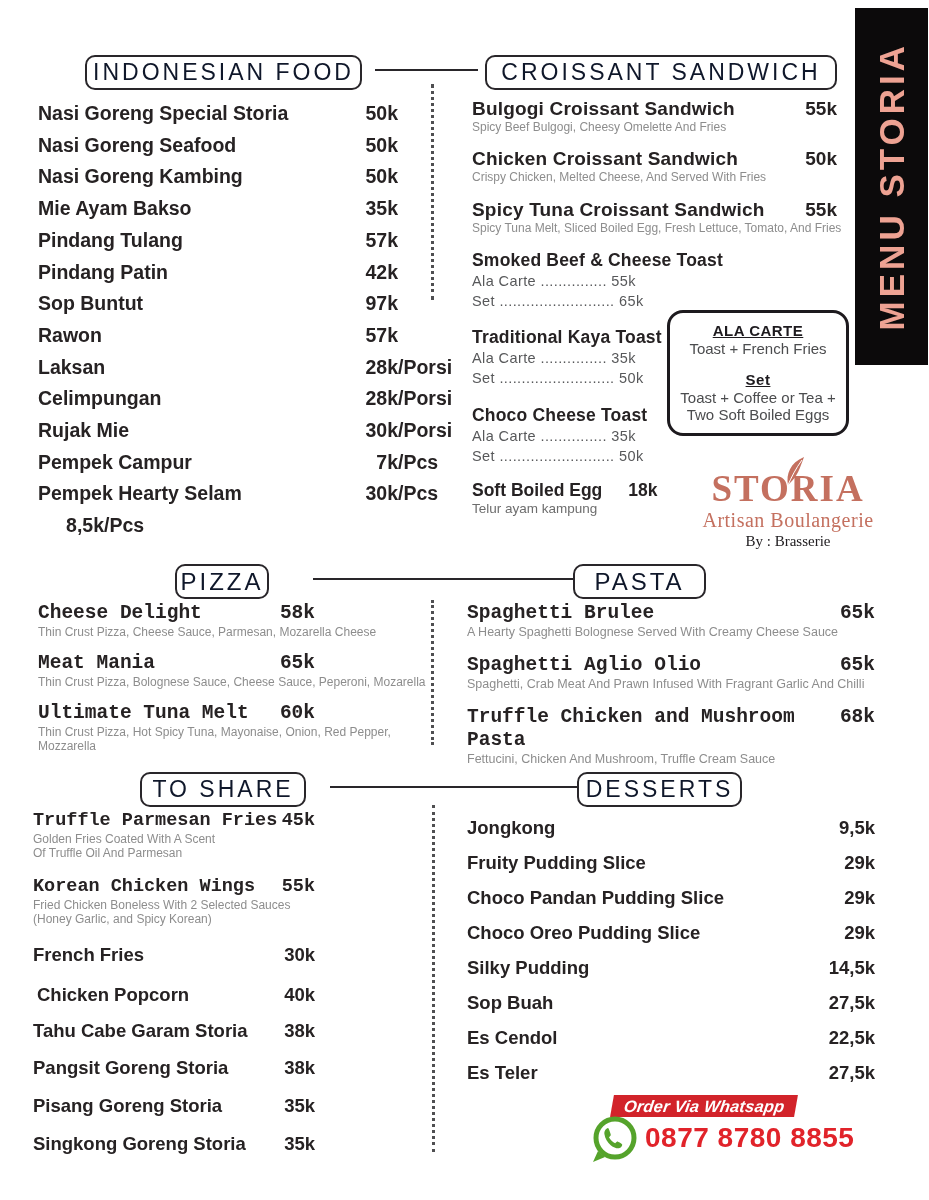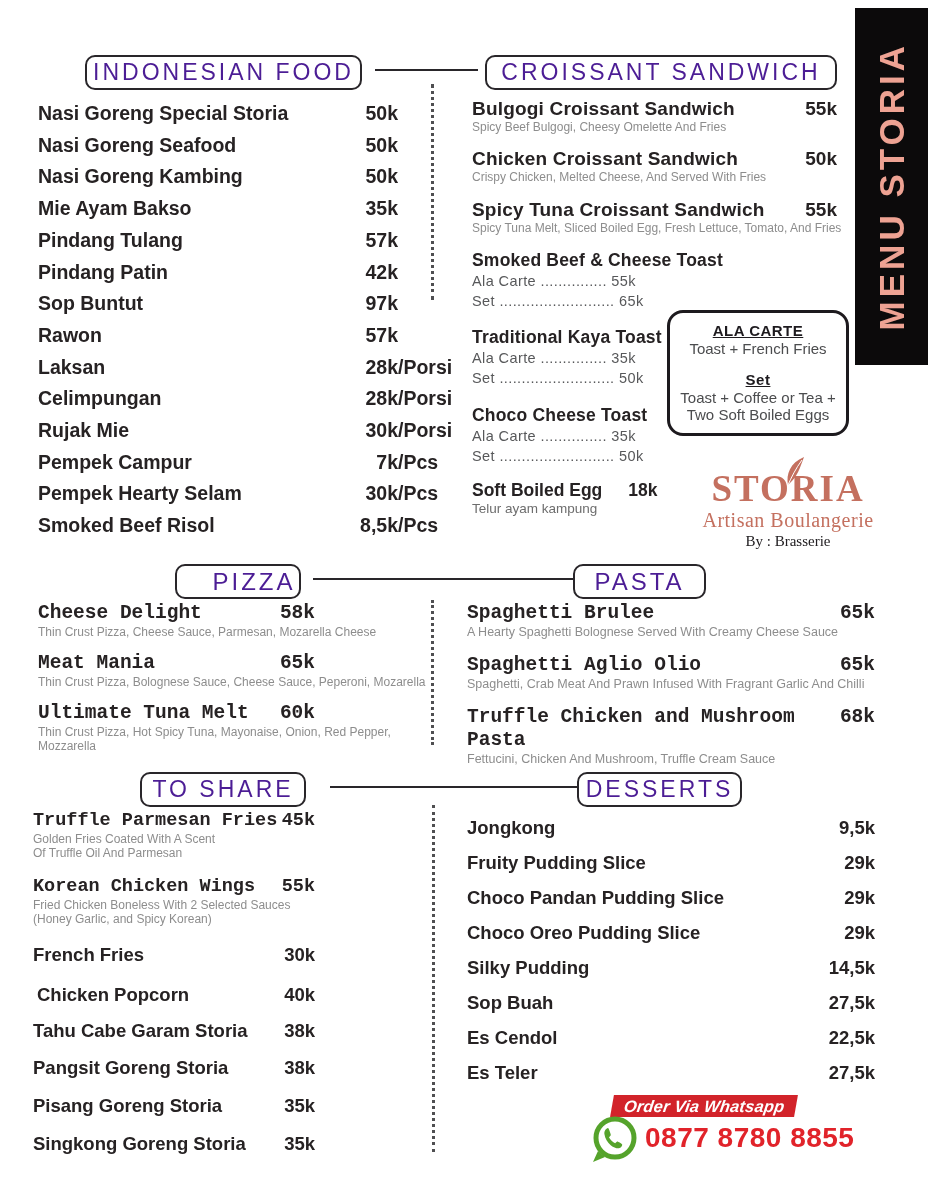--- a/index.html
+++ b/index.html
@@ -2,21 +2,21 @@
 <html><head>
 <meta charset="utf-8">
 <style>
   html,body{margin:0;padding:0;}
   body{width:929px;height:1200px;position:relative;background:#ffffff;overflow:hidden;
        font-family:"Liberation Sans","DejaVu Sans",sans-serif;color:#262223;}
 
   
   .box-header{position:absolute;border:2px solid #29262a;border-radius:10px;
     display:flex;align-items:center;justify-content:center;
-    font-size:23px;font-weight:400;letter-spacing:3px;color:#4c1d95;background:#fff;}
+    font-size:23px;font-weight:400;letter-spacing:3px;color:#0f172a;background:#fff;}
   .hline{position:absolute;height:2px;background:#29262a;}
   .vdots{position:absolute;width:0;border-left:3px dotted #4f4f51;}
 
   
   .col{position:absolute;}
   .row{display:flex;align-items:baseline;}
   .nm{flex:1;font-weight:700;}
   .pw{display:flex;}
   .num{font-weight:700;text-align:right;}
   .sfx{font-weight:700;text-align:left;}
@@ -75,21 +75,21 @@
     color:#e1232a;letter-spacing:.5px;white-space:nowrap;}
   .wa-icon{position:absolute;left:588px;top:1113px;}
 </style>
 </head>
 <body>
 
 <div class="box-header" style="left:85px;top:55px;width:273px;height:31px;">INDONESIAN FOOD</div>
 <div class="hline" style="left:375px;top:69px;width:103px;"></div>
 <div class="box-header" style="left:485px;top:55px;width:348px;height:31px;">CROISSANT SANDWICH</div>
 
-<div class="box-header" style="left:175px;top:564px;width:90px;height:31px;font-size:24px;padding-left:32px;">PIZZA</div>
+<div class="box-header" style="left:175px;top:564px;width:90px;height:31px;font-size:24px;">PIZZA</div>
 <div class="hline" style="left:313px;top:578px;width:260px;"></div>
 <div class="box-header" style="left:573px;top:564px;width:129px;height:31px;font-size:24px;">PASTA</div>
 
 <div class="box-header" style="left:140px;top:772px;width:162px;height:31px;">TO SHARE</div>
 <div class="hline" style="left:330px;top:786px;width:247px;"></div>
 <div class="box-header" style="left:577px;top:772px;width:161px;height:31px;">DESSERTS</div>
 
 <div class="vdots" style="left:431px;top:84px;height:216px;"></div>
 <div class="vdots" style="left:431px;top:600px;height:145px;"></div>
 <div class="vdots" style="left:432px;top:805px;height:347px;"></div>
@@ -180,21 +180,20 @@
       </span>
     </div>
   <div class="row">
       <span class="nm">Pempek Hearty Selam</span>
       <span class="pw">
         <span class="num">30k</span>
         <span class="sfx">/Pcs</span>
       </span>
     </div>
   <div class="row">
-      <span class="nm">Smoked Beef Risol</span>
       <span class="pw">
         <span class="num">8,5k</span>
         <span class="sfx">/Pcs</span>
       </span>
     </div>
 </div>
 
 <div class="col" style="left:472px;top:98px;width:365px;">
   <div class="cro-item" style="margin-bottom:14px;">
     <div class="t">

